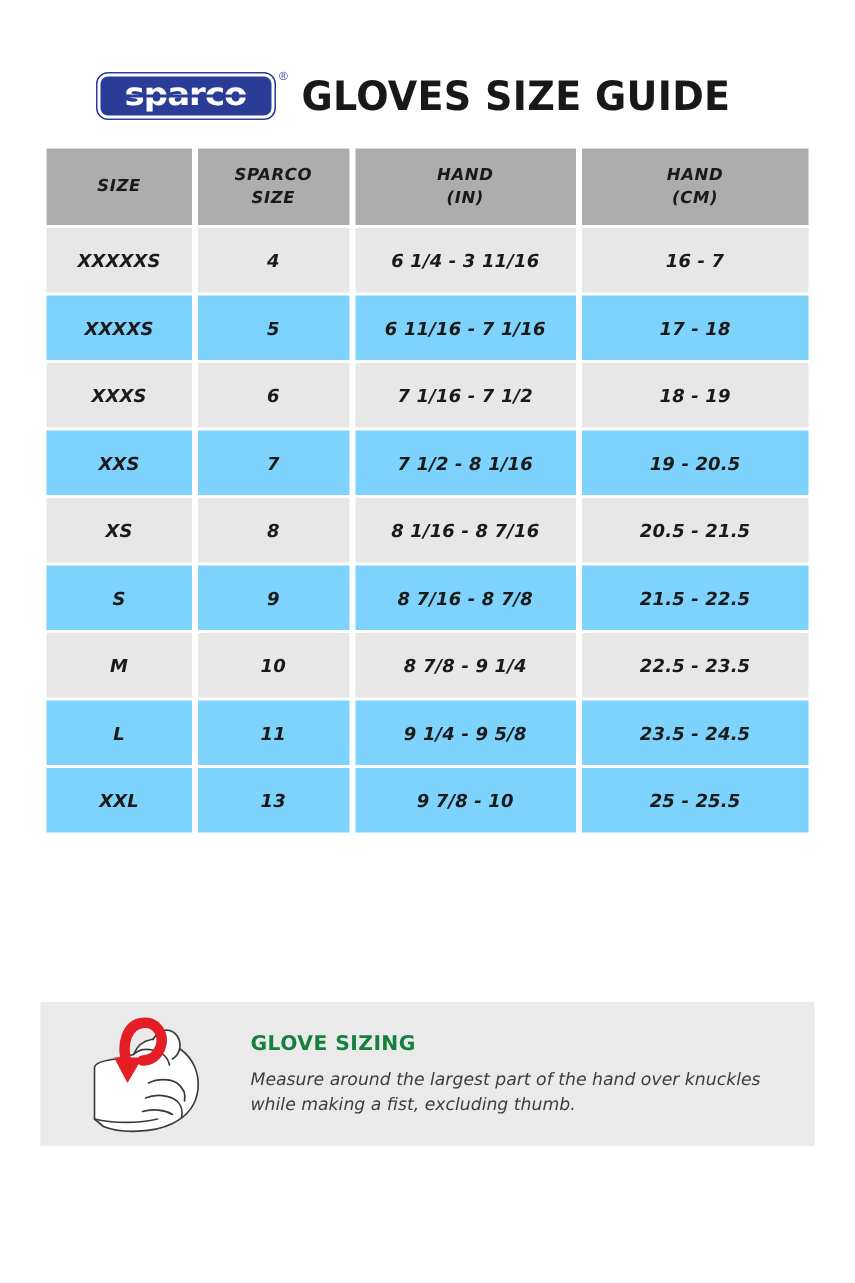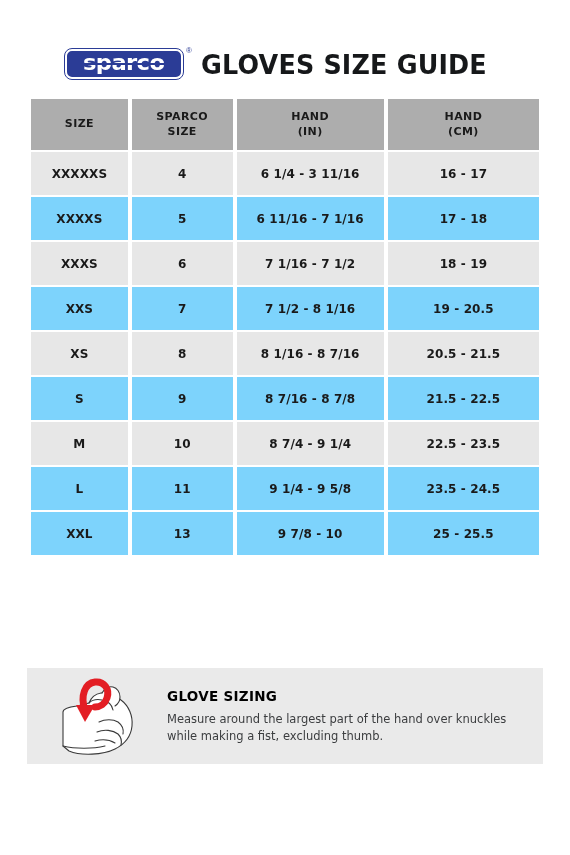--- a/index.html
+++ b/index.html
@@ -86,20 +86,21 @@
 
   
   .size-table {
     position: absolute;
     left: 27px;
     top: 97px;
     width: 516px;
     border-collapse: separate;
     border-spacing: 4px 2px;
     table-layout: fixed;
+    font-style: italic;
   }
   .size-table th,
   .size-table td {
     text-align: center;
     vertical-align: middle;
     font-family: "DejaVu Sans", sans-serif;
     font-weight: bold;
     color: #1a1a1a;
     padding: 0;
   }
@@ -142,31 +143,32 @@
     margin-right: 8px;
   }
   .info-text {
     padding-left: 8px;
     padding-right: 20px;
   }
   .info-title {
     font-family: "DejaVu Sans", sans-serif;
     font-size: 13.5px;
     font-weight: bold;
-    color: #000000;
+    color: #15803d;
     letter-spacing: 0.3px;
     margin-bottom: 7px;
   }
   .info-body {
     font-family: "DejaVu Sans", sans-serif;
     font-size: 11.5px;
     font-weight: normal;
     color: #3b3d3f;
     line-height: 1.45;
     max-width: 360px;
+    font-style: italic;
   }
 </style>
 </head>
 <body>
 
 <div class="header">
   <div class="logo-wrap">
     <div class="logo-plate">
       <span class="logo-text">sparco</span>
     </div>
@@ -200,21 +202,21 @@
         <div>HAND</div>
         <div>(CM)</div>
       </th>
     </tr>
   </thead>
   <tbody>
     <tr class="row-shaded">
       <td>XXXXXS</td>
       <td>4</td>
       <td>6 1/4 - 3 11/16</td>
-      <td>16 - 17</td>
+      <td>16 - 7</td>
     </tr>
     <tr class="row-plain">
       <td>XXXXS</td>
       <td>5</td>
       <td>6 11/16 - 7 1/16</td>
       <td>17 - 18</td>
     </tr>
     <tr class="row-shaded">
       <td>XXXS</td>
       <td>6</td>
@@ -235,21 +237,21 @@
     </tr>
     <tr class="row-plain">
       <td>S</td>
       <td>9</td>
       <td>8 7/16 - 8 7/8</td>
       <td>21.5 - 22.5</td>
     </tr>
     <tr class="row-shaded">
       <td>M</td>
       <td>10</td>
-      <td>8 7/4 - 9 1/4</td>
+      <td>8 7/8 - 9 1/4</td>
       <td>22.5 - 23.5</td>
     </tr>
     <tr class="row-plain">
       <td>L</td>
       <td>11</td>
       <td>9 1/4 - 9 5/8</td>
       <td>23.5 - 24.5</td>
     </tr>
     <tr class="row-plain">
       <td>XXL</td>

